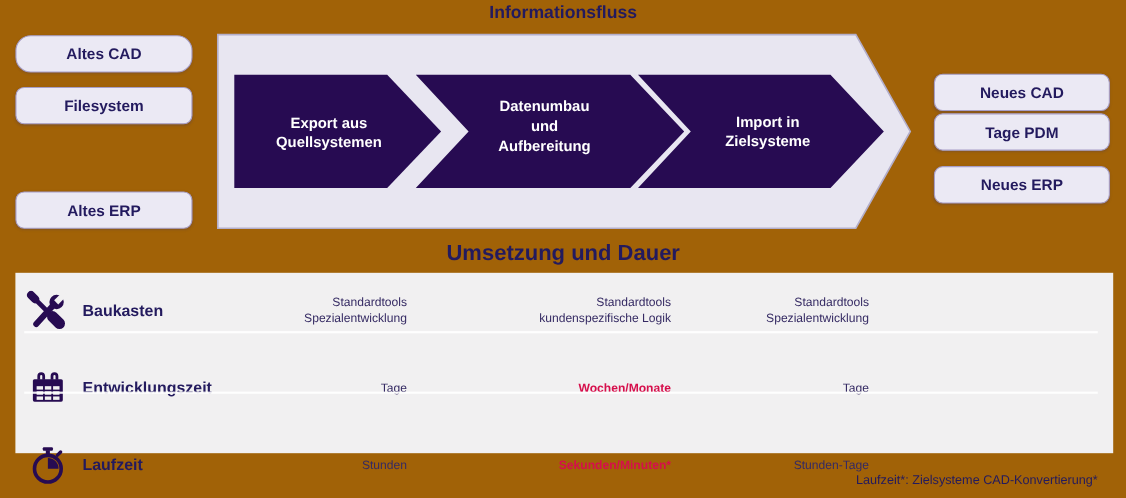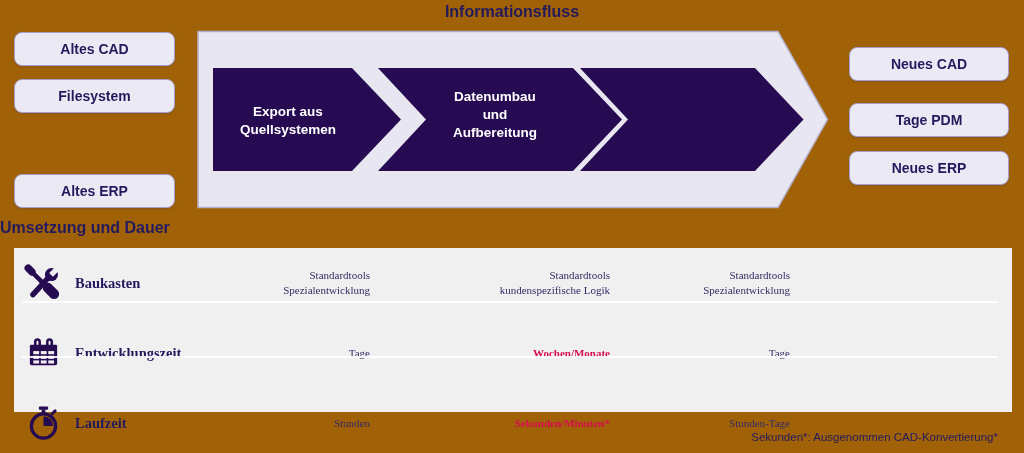--- a/index.html
+++ b/index.html
@@ -21,41 +21,41 @@
   .flow-title{position:absolute;top:3px;left:0;right:0;text-align:center;
     font-size:16px;font-weight:bold;color:var(--navy-text);}
 
   .flow-svg{position:absolute;left:0;top:0;width:1024px;height:220px;}
   .panel-arrow{fill:var(--light-panel);stroke:var(--panel-border);stroke-width:1.5;}
   .dark-arrow{fill:var(--dark-purple);}
 
   .step-label{position:absolute;display:flex;align-items:center;justify-content:center;
     text-align:center;color:#fff;font-weight:bold;font-size:13.5px;line-height:1.32;
     white-space:pre-line;}
-  .step-1{left:202px;top:68px;width:172px;height:105px;}
+  .step-1{left:213px;top:68px;width:172px;height:105px;}
   .step-2{left:418px;top:68px;width:154px;height:94px;}
   .step-3{left:622px;top:68px;width:152px;height:103px;}
 
   .sys-box{position:absolute;width:161px;height:34px;border-radius:8px;
     background:var(--box-fill);border:1.5px solid var(--box-border);
     display:flex;align-items:center;justify-content:center;
     font-size:14px;font-weight:bold;color:var(--navy-text);
     box-shadow:0 1px 2px rgba(60,50,100,.25);}
   .src{left:14px;}
-  .src-0{top:32px;}  .src-1{top:79px;}  .src-2{top:127px;}  .src-3{top:174px;}
+  .src-0{top:32px;border-radius:14px;}  .src-1{top:79px;}  .src-2{top:127px;}  .src-3{top:174px;}
   .tgt{left:849px;width:160px;}
-  .tgt-0{top:47px;}  .tgt-1{top:103px;} .tgt-2{top:151px;}
+  .tgt-0{top:67px;}  .tgt-1{top:103px;} .tgt-2{top:151px;}
 
-  .table-title{position:absolute;top:219px;left:0;right:0;
-    font-size:16px;font-weight:bold;color:var(--navy-text);}
+  .table-title{position:absolute;top:219px;left:0;right:0;text-align:center;
+    font-size:20px;font-weight:bold;color:var(--navy-text);}
 
   .info-table{position:absolute;left:14px;top:248px;width:998px;height:164px;
     background:var(--table-bg);}
   .t-row{height:70px;display:grid;
-    grid-template-columns:58px 148px 150px 240px 180px 1fr;align-items:center;font-family:Liberation Serif, serif;}
+    grid-template-columns:58px 148px 150px 240px 180px 1fr;align-items:center;}
   .t-icon{display:flex;align-items:center;justify-content:center;color:var(--dark-purple);}
   .t-label{font-size:14.5px;font-weight:bold;color:var(--navy-text);padding-left:3px;}
   .t-cell{font-size:11px;color:var(--cell-text);text-align:right;line-height:1.35;
     white-space:pre-line;}
   .t-cell.red{color:var(--red-accent);font-weight:bold;}
   .t-divider{position:absolute;left:8px;right:14px;height:2px;
     background:rgba(255,255,255,0.9);}
   .div-1{top:53px;} .div-2{top:108px;}
 
   .footnote{position:absolute;right:26px;top:431px;font-size:11.5px;
@@ -73,20 +73,22 @@
     <polygon class="dark-arrow" points="213,68 352,68 401,119.5 352,171 213,171"></polygon>
     <polygon class="dark-arrow" points="378,68 573,68 622,119.5 573,171 378,171 426,119.5"></polygon>
     <polygon class="dark-arrow" points="580,68 755,68 803.5,119.5 755,171 580,171 628,119.5"></polygon>
   </svg>
 
   <div class="step-label step-1">Export aus
 Quellsystemen</div>
   <div class="step-label step-2">Datenumbau
 und
 Aufbereitung</div>
+  <div class="step-label step-3">Import in
+Zielsysteme</div>
 
   <div class="sys-box src src-0">Altes CAD</div>
   <div class="sys-box src src-1">Filesystem</div>
   <div class="sys-box src src-3">Altes ERP</div>
 
   <div class="sys-box tgt tgt-0">Neues CAD</div>
   <div class="sys-box tgt tgt-1">Tage PDM</div>
   <div class="sys-box tgt tgt-2">Neues ERP</div>
 
   <div class="table-title">Umsetzung und Dauer</div>
@@ -160,15 +162,15 @@
       <div class="t-cell">Stunden</div>
       <div class="t-cell red">Sekunden/Minuten*</div>
       <div class="t-cell">Stunden-Tage</div>
       <div></div>
     </div>
 
     <div class="t-divider div-1"></div>
     <div class="t-divider div-2"></div>
   </div>
 
-  <div class="footnote">Sekunden*: Ausgenommen CAD-Konvertierung*</div>
+  <div class="footnote">Laufzeit*: Zielsysteme CAD-Konvertierung*</div>
 
 </div>
 
 </body></html>

